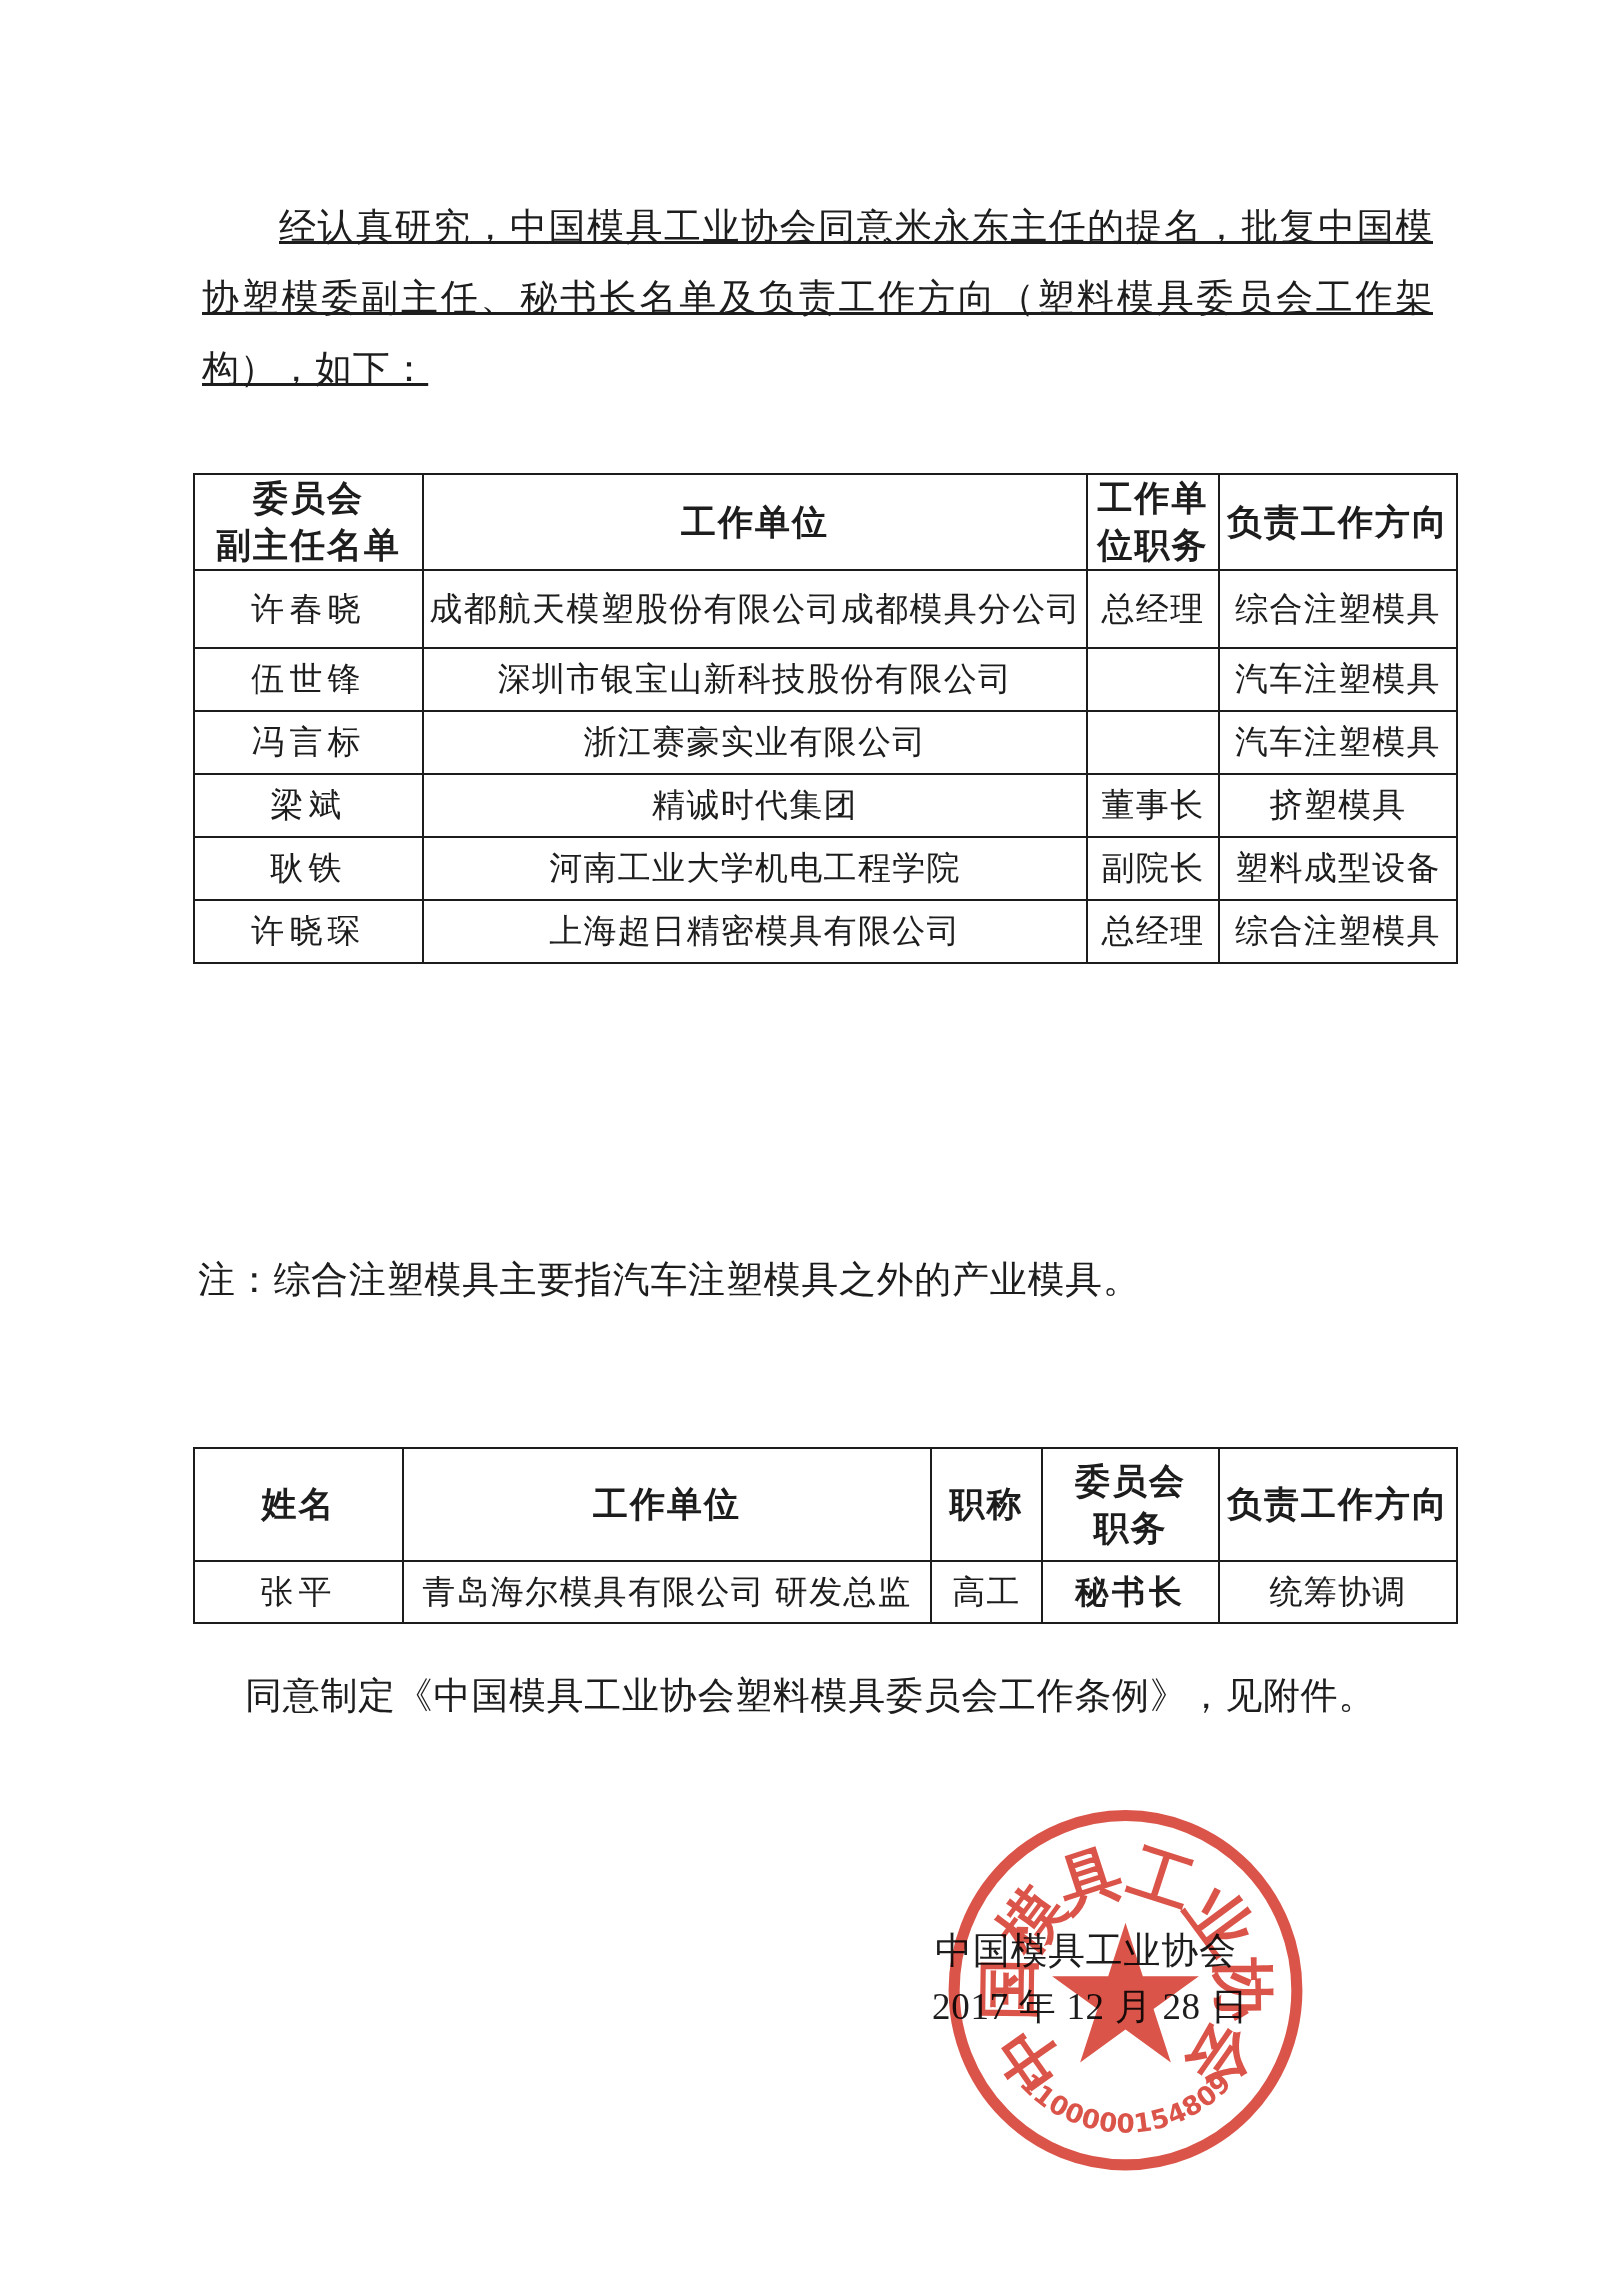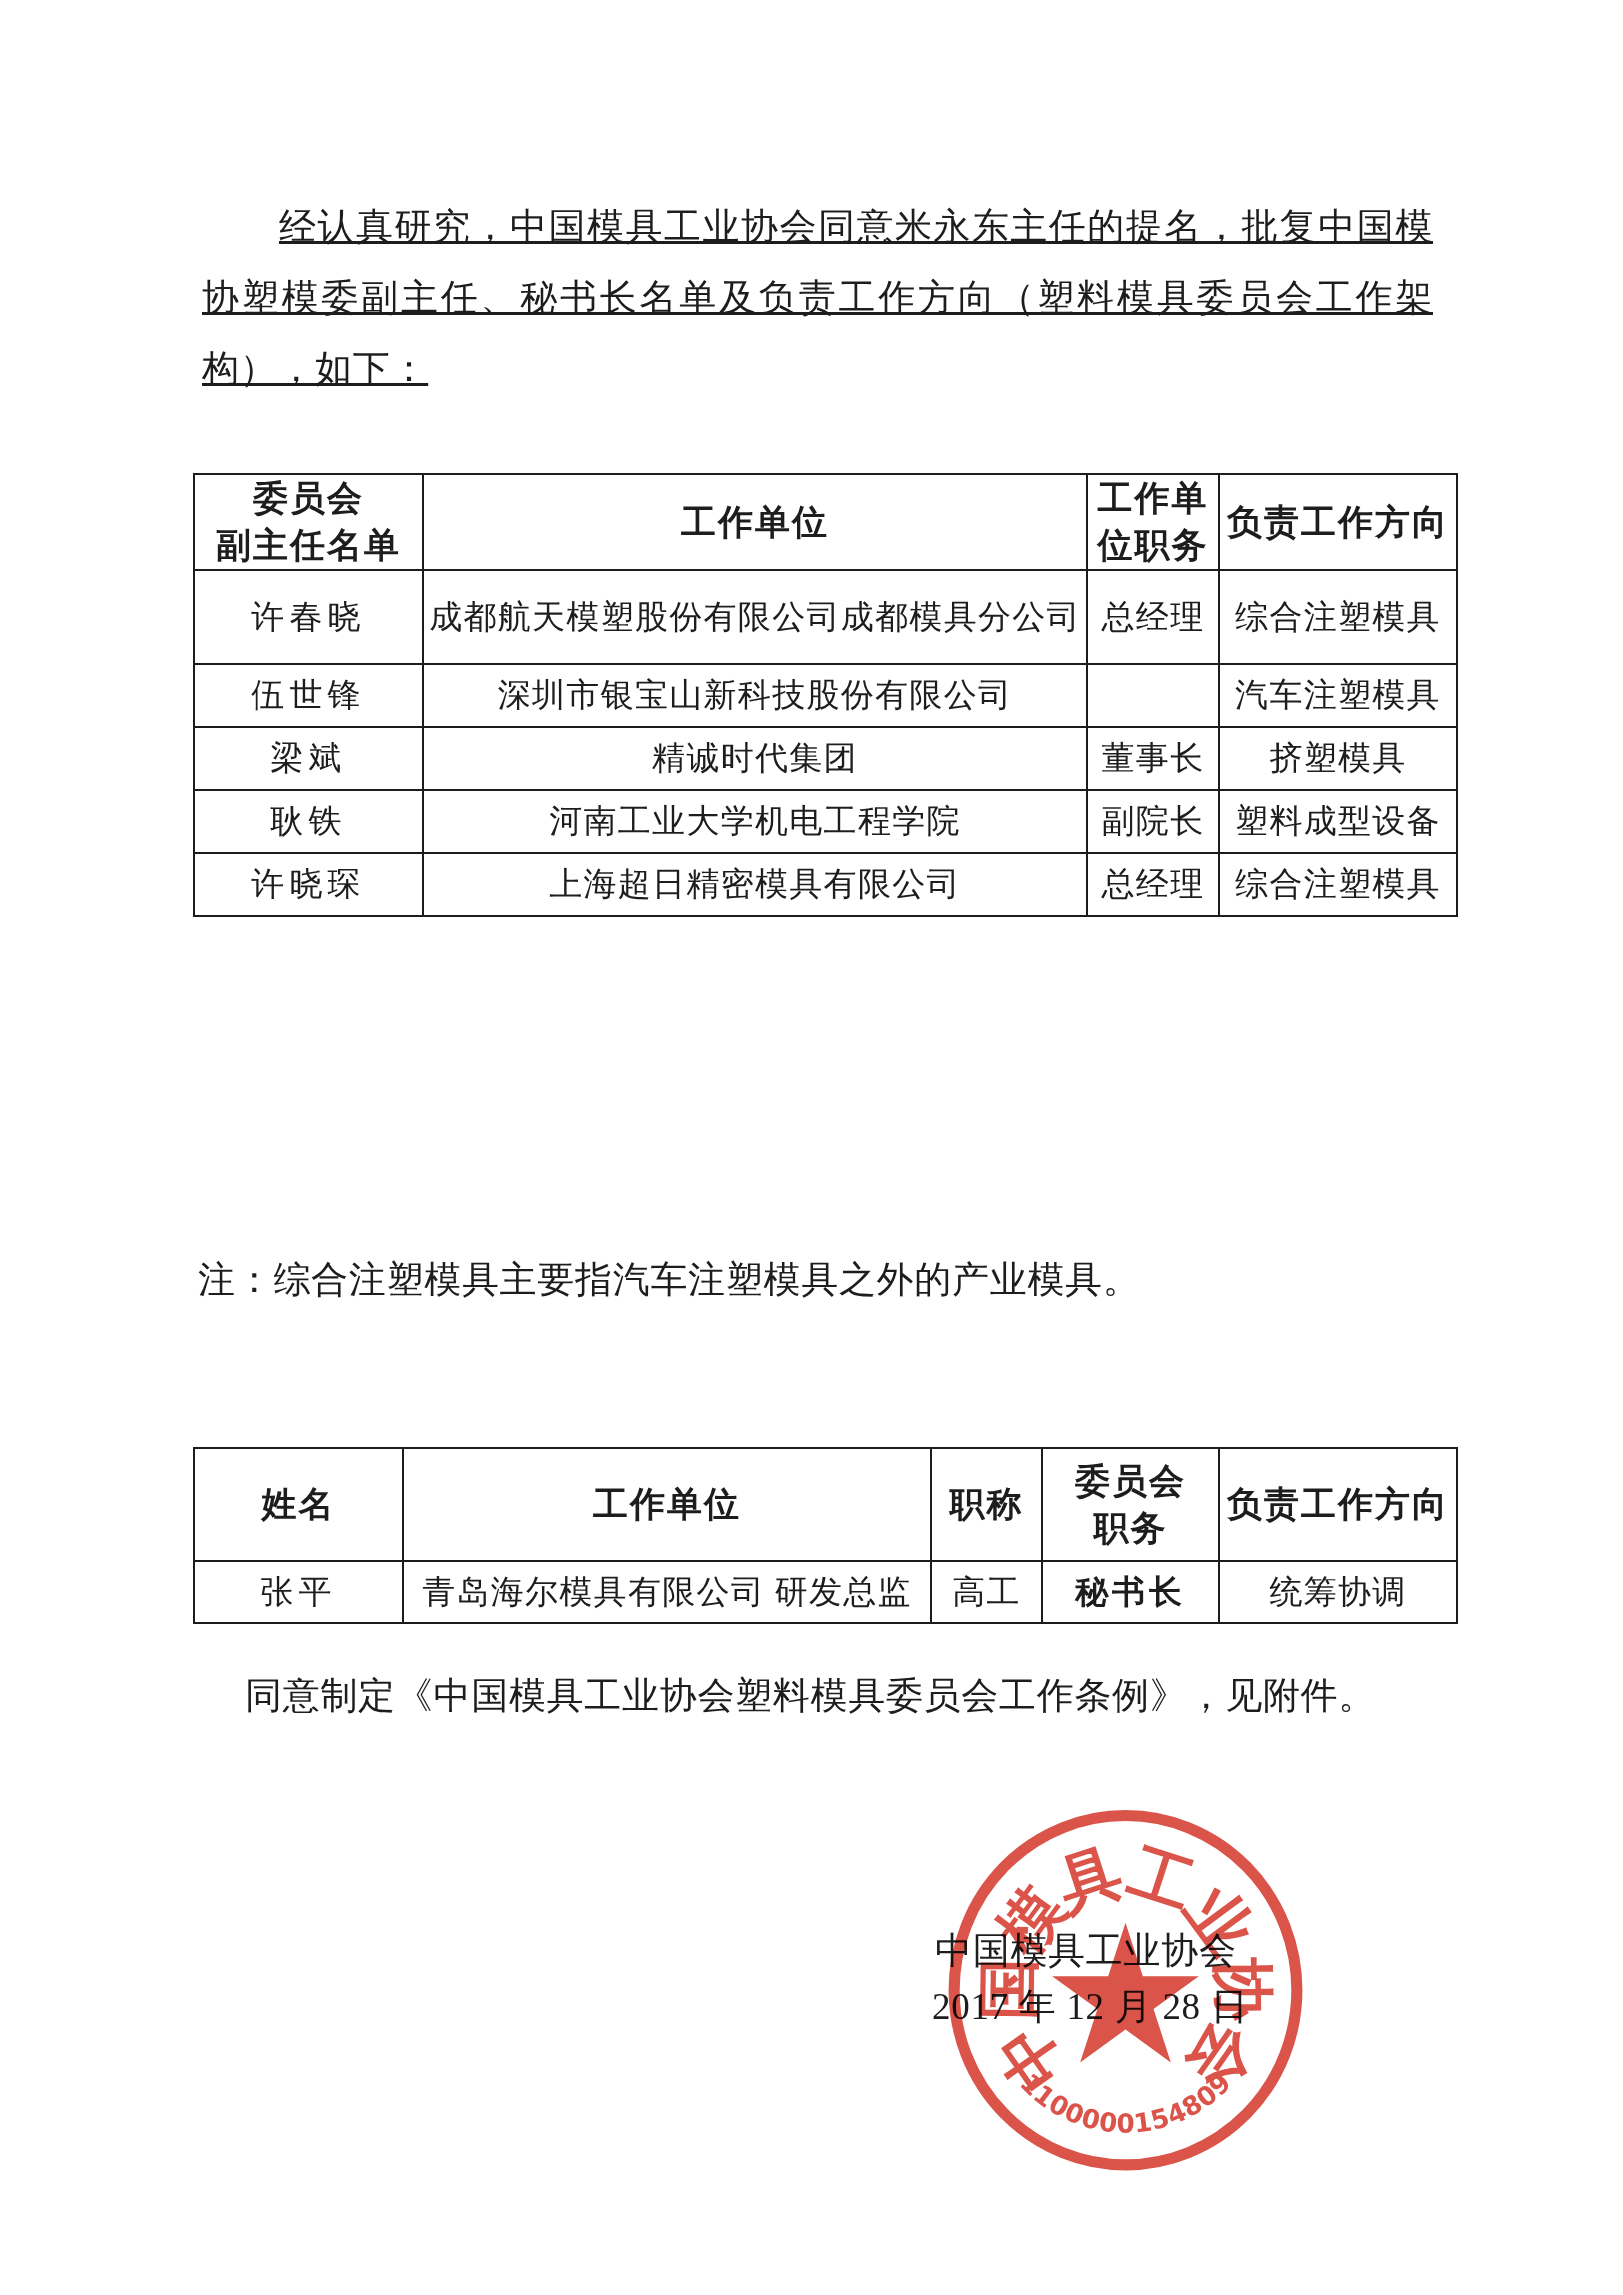--- a/index.html
+++ b/index.html
@@ -54,21 +54,21 @@
     line-height:47px;
     letter-spacing:2px;
   }
   td{
     font-size:33px;
     letter-spacing:1.3px;
     line-height:41px;
   }
   #committee-table thead tr{height:96px;}
   #committee-table tbody tr{height:63px;}
-  #committee-table tbody tr.tall{height:94px;padding-left:43px;}
+  #committee-table tbody tr.tall{height:78px;padding-left:43px;}
   #committee-table td:nth-child(1){letter-spacing:5.2px;}
   #secretary-table thead tr{height:113px;}
   #secretary-table tbody tr{height:62px;}
   #secretary-table td:nth-child(1){letter-spacing:5.2px;}
   #secretary-table td:nth-child(4){font-weight:bold;letter-spacing:3.9px;}
   .sig{
     position:absolute;
     font-size:37px;
     letter-spacing:0.7px;
     white-space:nowrap;
@@ -120,20 +120,26 @@
     <tbody>
         <tr class="tall">
           <td>许春晓</td>
           <td>成都航天模塑股份有限公司成都模具分公司</td>
           <td>总经理</td>
           <td>综合注塑模具</td>
         </tr>
         <tr>
           <td>伍世锋</td>
           <td>深圳市银宝山新科技股份有限公司</td>
+          <td></td>
+          <td>汽车注塑模具</td>
+        </tr>
+        <tr>
+          <td>冯言标</td>
+          <td>浙江赛豪实业有限公司</td>
           <td></td>
           <td>汽车注塑模具</td>
         </tr>
         <tr>
           <td>梁斌</td>
           <td>精诚时代集团</td>
           <td>董事长</td>
           <td>挤塑模具</td>
         </tr>
         <tr>

